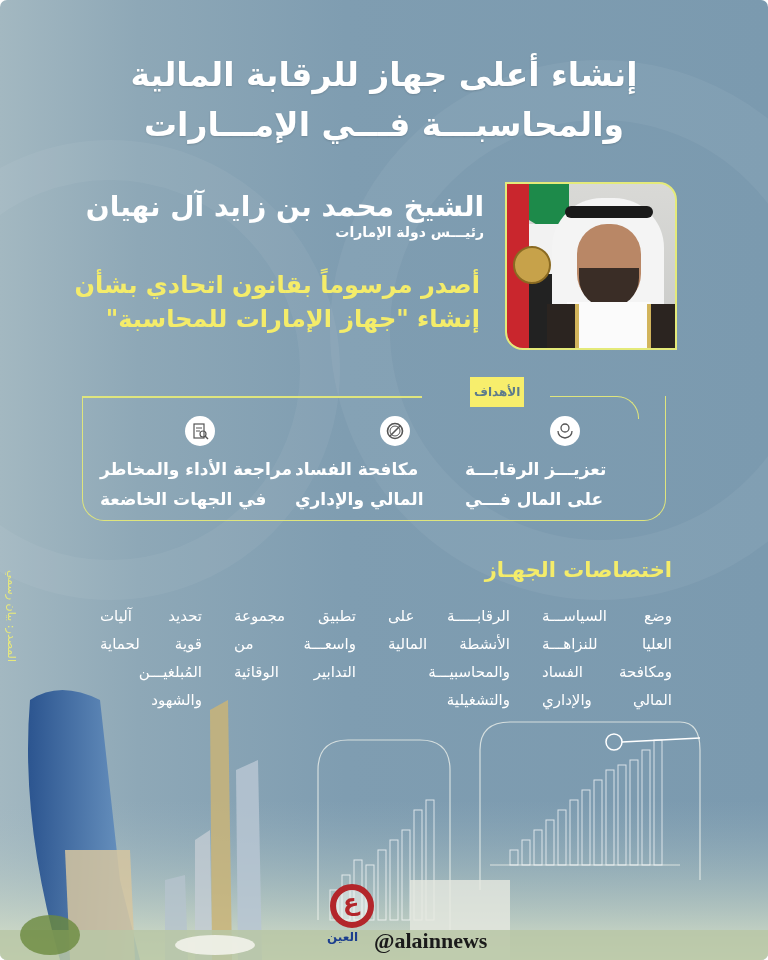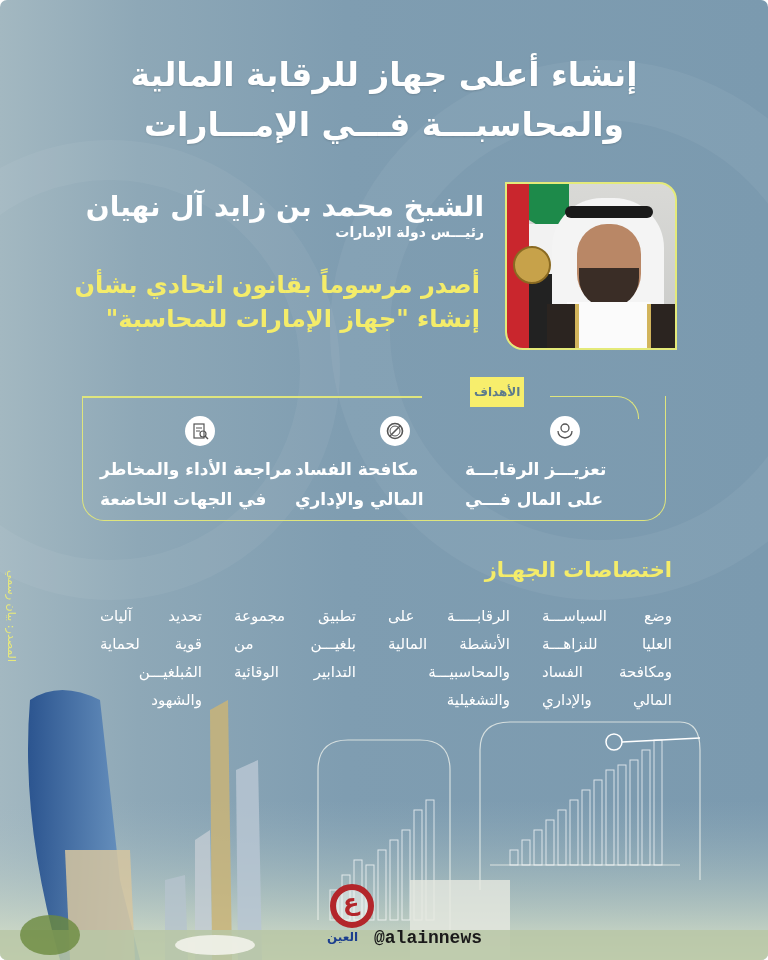--- a/index.html
+++ b/index.html
@@ -62,21 +62,21 @@
 
   .source {
     position:absolute; left:5px; top:570px; color:#e9ea7a; font-size:11px;
     writing-mode:vertical-rl; direction:rtl;
   }
 
   .skyline { position:absolute; left:0; top:680px; width:768px; height:280px; }
   .logo { position:absolute; left:330px; top:884px; width:44px; height:44px; border-radius:50%; border:6px solid #b3262b; box-sizing:border-box; background:rgba(255,255,255,0.4); }
   .logo-e { position:absolute; left:343px; top:888px; color:#b3262b; font-weight:bold; font-size:24px; }
   .brand-ar { position:absolute; left:327px; top:930px; color:#1c3f8f; font-weight:bold; font-size:12px; }
-  .handle { position:absolute; left:374px; top:928px; color:#1a1a1a; font-weight:bold; font-size:18px; direction:ltr; font-family:Liberation Mono, monospace; }
+  .handle { position:absolute; left:374px; top:928px; color:#1a1a1a; font-weight:bold; font-size:22px; direction:ltr; font-family:Liberation Serif, serif; }
 </style>
 </head>
 <body>
 
 <div class="page">
   <div class="bg-ring" style="left:330px;top:60px;width:420px;height:420px;"></div>
   <div class="bg-ring" style="left:-120px;top:140px;width:380px;height:380px;border-width:40px;"></div>
 
   <div class="title">
     <div>إنشاء أعلى جهاز للرقابة المالية</div>
@@ -154,21 +154,21 @@
     <div>المالي والإداري</div>
   </div>
   <div class="spec" style="right:258px;width:122px;">
     <div>الرقابـــــة على</div>
     <div>الأنشطة المالية</div>
     <div>والمحاسبيـــة</div>
     <div>والتشغيلية</div>
   </div>
   <div class="spec" style="right:412px;width:122px;margin-left:21px;">
     <div>تطبيق مجموعة</div>
-    <div>بلغيـــن من</div>
+    <div>واسعـــة من</div>
     <div>التدابير الوقائية</div>
   </div>
   <div class="spec" style="right:566px;width:102px;">
     <div>تحديد آليات</div>
     <div>قوية لحماية</div>
     <div>المُبلغيـــن</div>
     <div>والشهود</div>
   </div>
 
   <div class="source">المصدر: بيان رسمي</div>

